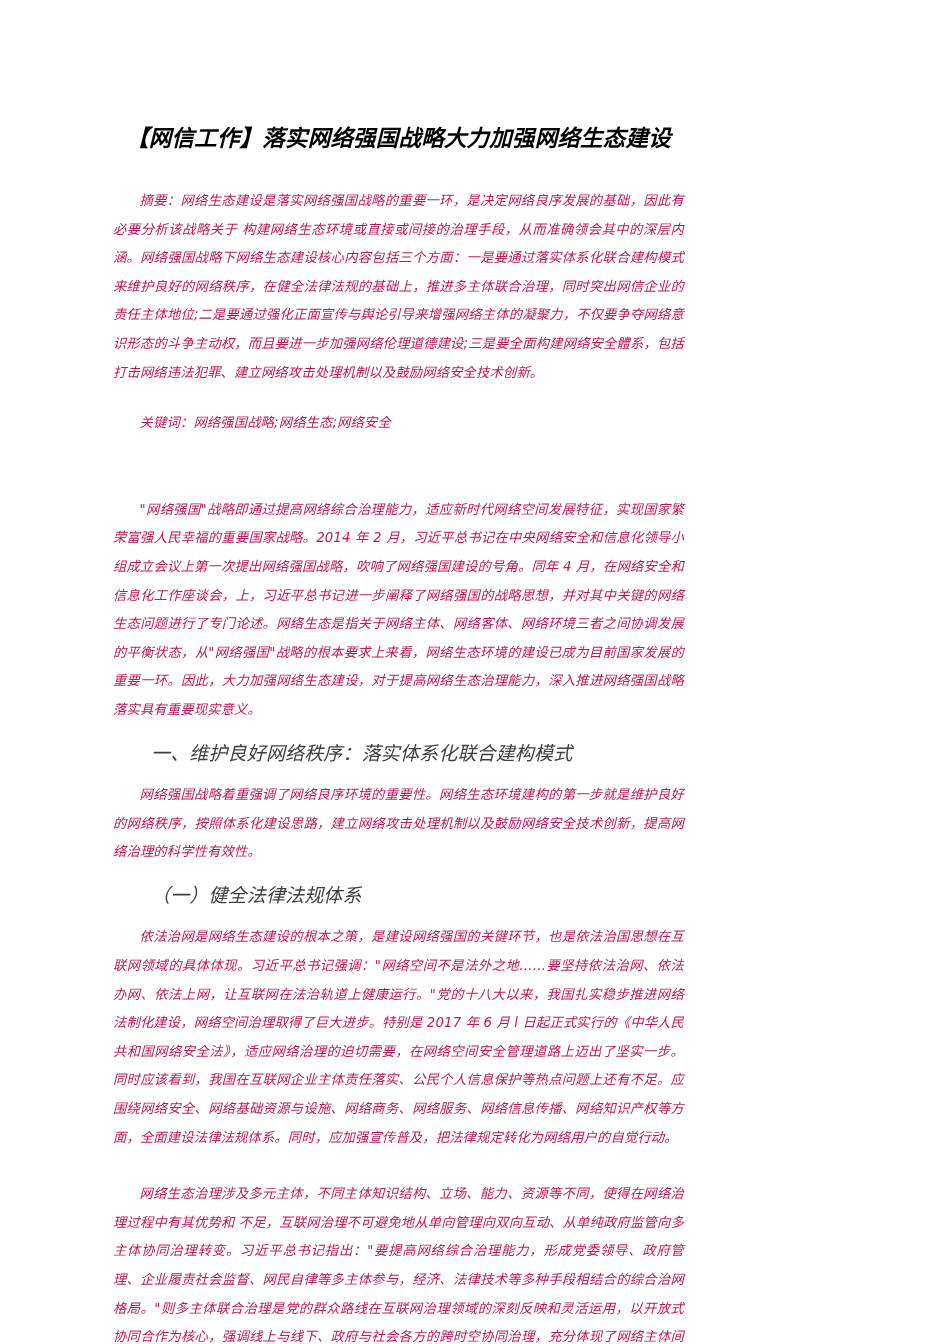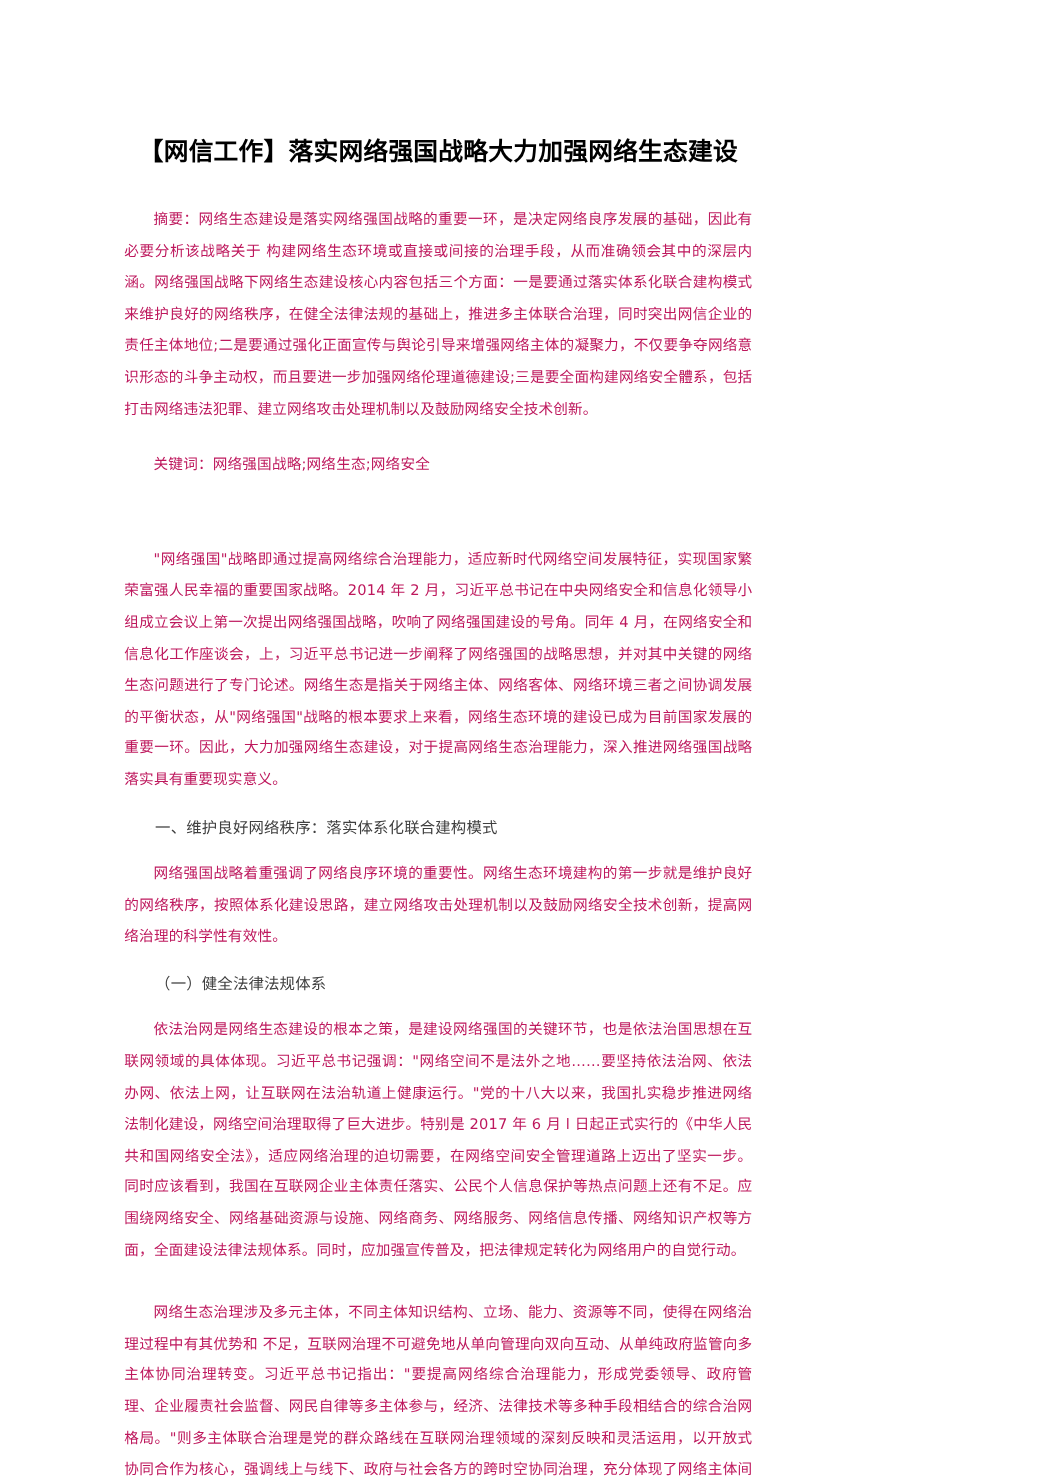--- a/index.html
+++ b/index.html
@@ -15,20 +15,21 @@
     color: #3b3b3b;
     -webkit-font-smoothing: antialiased;
   }
 
   .page {
     position: relative;
     width: 796px;
     height: 1344px;
     box-sizing: border-box;
     padding: 0 112px 0 113px;
+    font-style: italic;
   }
 
   .title-block {
     padding-top: 121px;
     padding-bottom: 6px;
     text-align: center;
   }
 
   .doc-title {
     margin: 0;
@@ -51,21 +52,21 @@
     color: #be185d;
     text-align: justify;
     text-justify: inter-ideograph;
     text-indent: 2em;
     letter-spacing: 0.15px;
   }
 
   p.heading-1,
   p.heading-2 {
     margin: 0;
-    font-size: 14px;
+    font-size: 19px;
     line-height: 28.6px;
     color: #3f3f3f;
     text-indent: 2em;
     text-align: left;
     letter-spacing: 0.15px;
   }
 
   .gap-sm { height: 14px; }
   .gap-md { height: 22px; }
   .gap-xl { height: 58px; }

